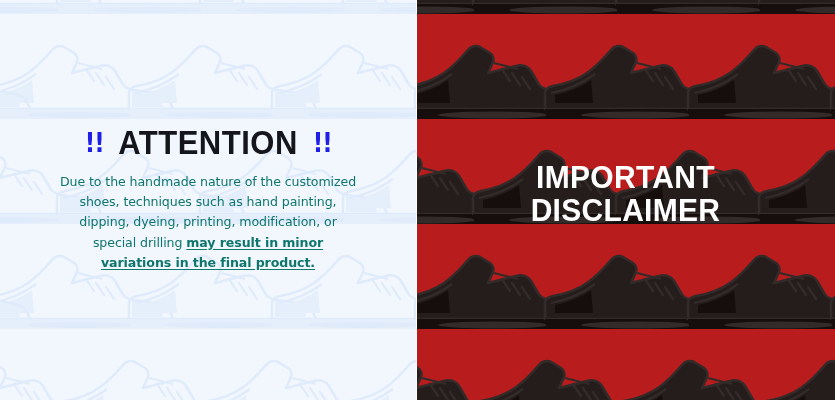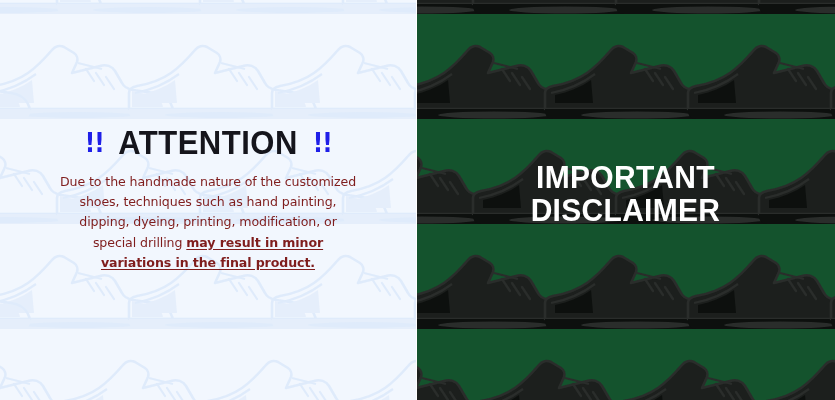--- a/index.html
+++ b/index.html
@@ -27,21 +27,21 @@
     height: 400px;
     overflow: hidden;
     box-sizing: border-box;
   }
   .panel-left {
     width: 416px;
     background: #f2f7fe;
   }
   .panel-right {
     width: 419px;
-    background: #14532d;
+    background: #b91c1c;
   }
 
   .pattern-layer {
     position: absolute;
     inset: -60px -40px -40px -60px;
     pointer-events: none;
   }
   .pattern-layer svg { display: block; }
 
   .panel-divider {
@@ -108,21 +108,21 @@
   .heading-disclaimer .hl { display: block; }
 
   
   .body-copy {
     font-size: 12.6px;
     line-height: 1.62;
     margin: 0;
     font-family: "DejaVu Sans", sans-serif;
     letter-spacing: -0.1px;
   }
-  .body-left  { color: #7f1d1d; max-width: 300px; }
+  .body-left  { color: #0f766e; max-width: 300px; }
   .body-right { color: #f7f7f7; max-width: 318px; }
 
   .emphasis {
     font-weight: bold;
     text-decoration: underline;
     text-underline-offset: 2px;
   }
 </style>
 </head>
 <body>

